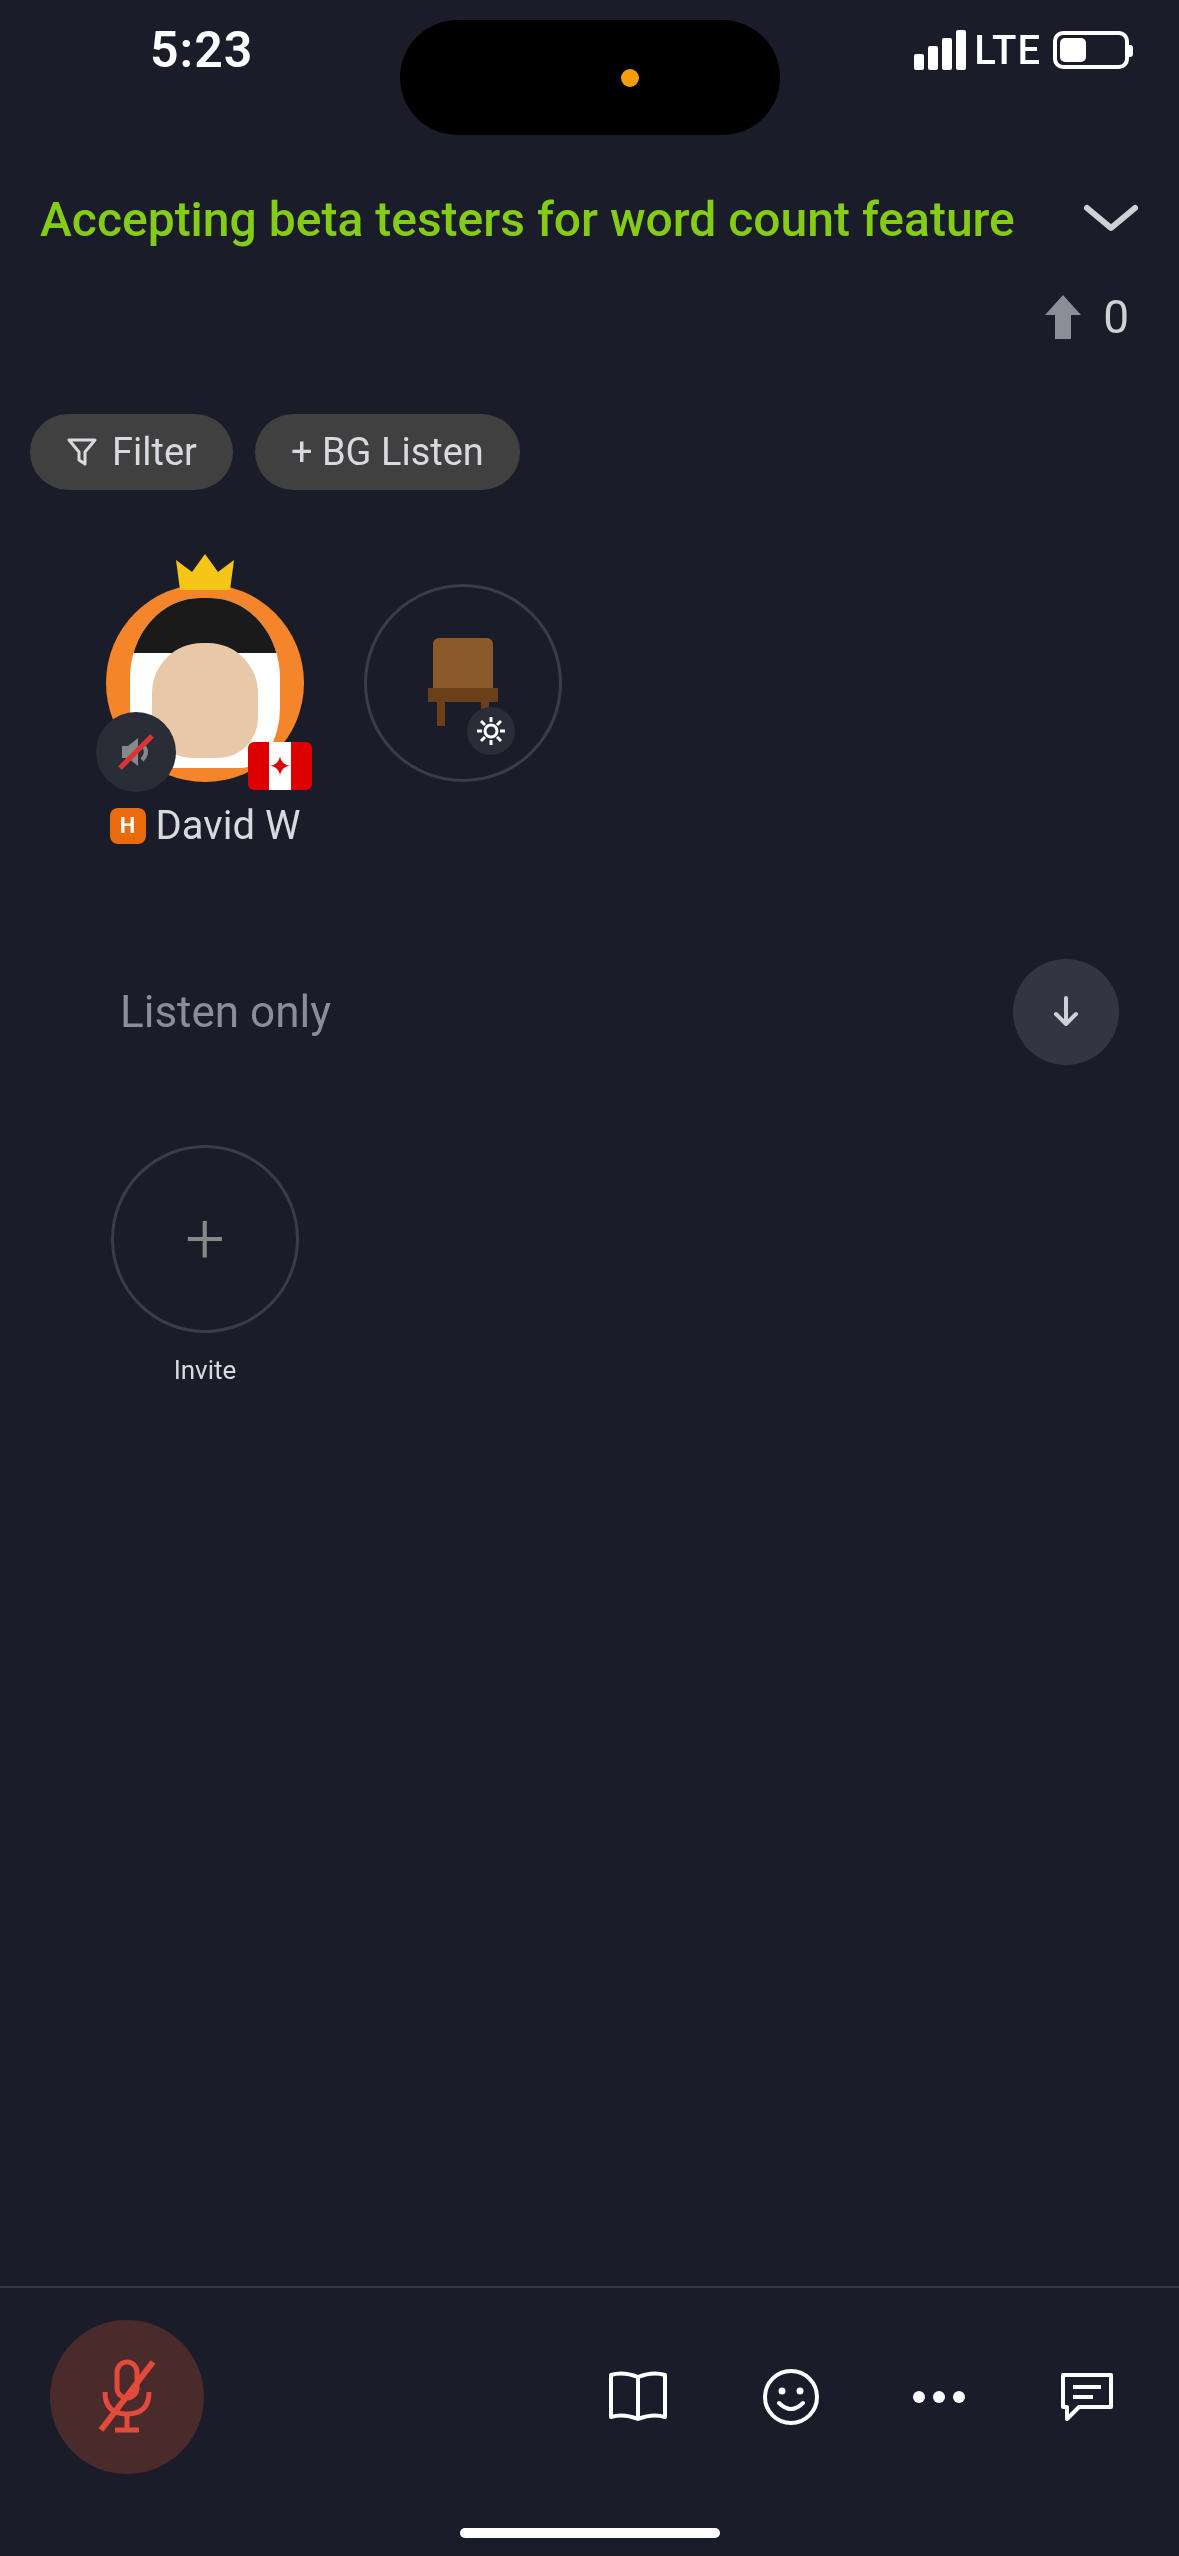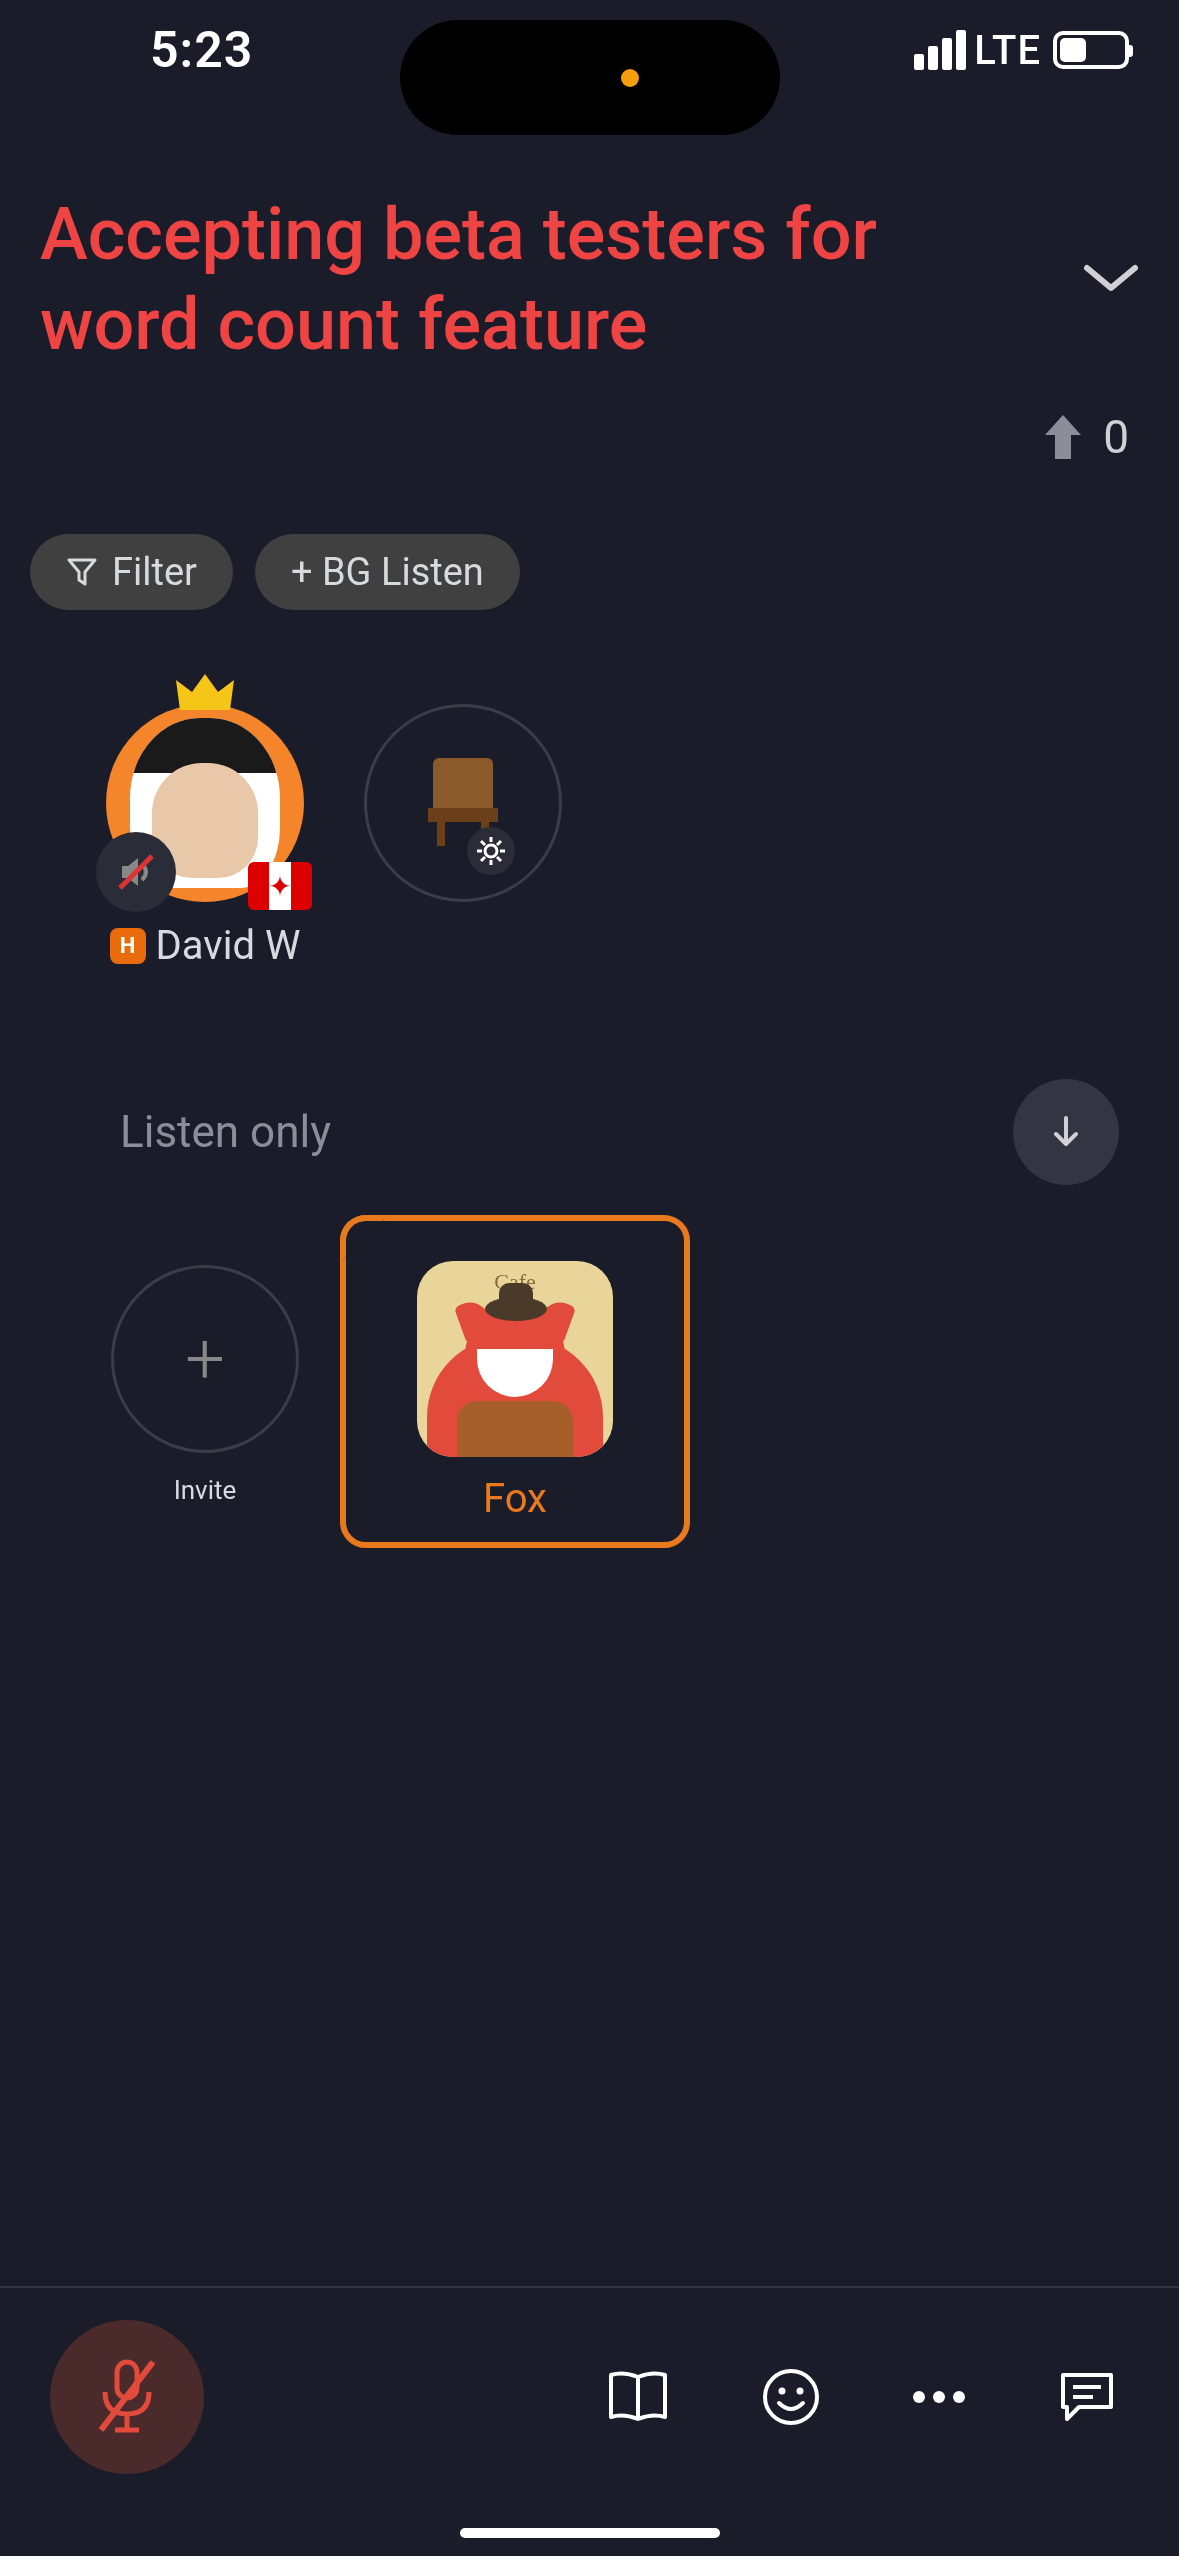--- a/index.html
+++ b/index.html
@@ -82,25 +82,25 @@
 
   
   .header {
     padding: 90px 40px 0 40px;
     display: flex;
     align-items: center;
     justify-content: space-between;
     gap: 30px;
   }
   .room-title {
-    font-size: 72px;
+    font-size: 48px;
     font-weight: 500;
     line-height: 1.25;
     flex: 1;
-    color: #ef4444;
+    color: #84cc16;
   }
   .chevron-down {
     font-size: 40px;
   }
 
   
   .meta-row {
     display: flex;
     justify-content: flex-end;
     align-items: center;
@@ -464,34 +464,20 @@
     </svg>
   </div>
 </div>
 
 <div class="listen-row">
   <div class="listen-item">
     <div class="invite-circle">+</div>
     <div class="listen-label">Invite</div>
   </div>
 
-  <div class="listen-item highlighted">
-    <div class="fox-avatar">
-      <div class="fox-cafe">Cafe</div>
-      <div class="fox-ear-l"></div>
-      <div class="fox-ear-r"></div>
-      <div class="fox-body"></div>
-      <div class="fox-apron"></div>
-      <div class="fox-face">
-          <div class="fox-face-white"></div>
-        </div>
-      <div class="fox-hat"></div>
-    </div>
-    <div class="fox-name">Fox</div>
-  </div>
 </div>
 
 <div class="bottom-bar">
   <div class="mic-btn">
     <svg width="80" height="90" viewBox="0 0 80 90">
       <rect x="30" y="10" width="20" height="36" rx="10" fill="none" stroke="#e24a3b" stroke-width="5"></rect>
       <path d="M18 40 Q18 62 40 62 Q62 62 62 40" fill="none" stroke="#e24a3b" stroke-width="5"></path>
       <line x1="40" y1="62" x2="40" y2="76" stroke="#e24a3b" stroke-width="5"></line>
       <line x1="28" y1="78" x2="52" y2="78" stroke="#e24a3b" stroke-width="5"></line>
       <line x1="14" y1="78" x2="66" y2="10" stroke="#e24a3b" stroke-width="6"></line>

